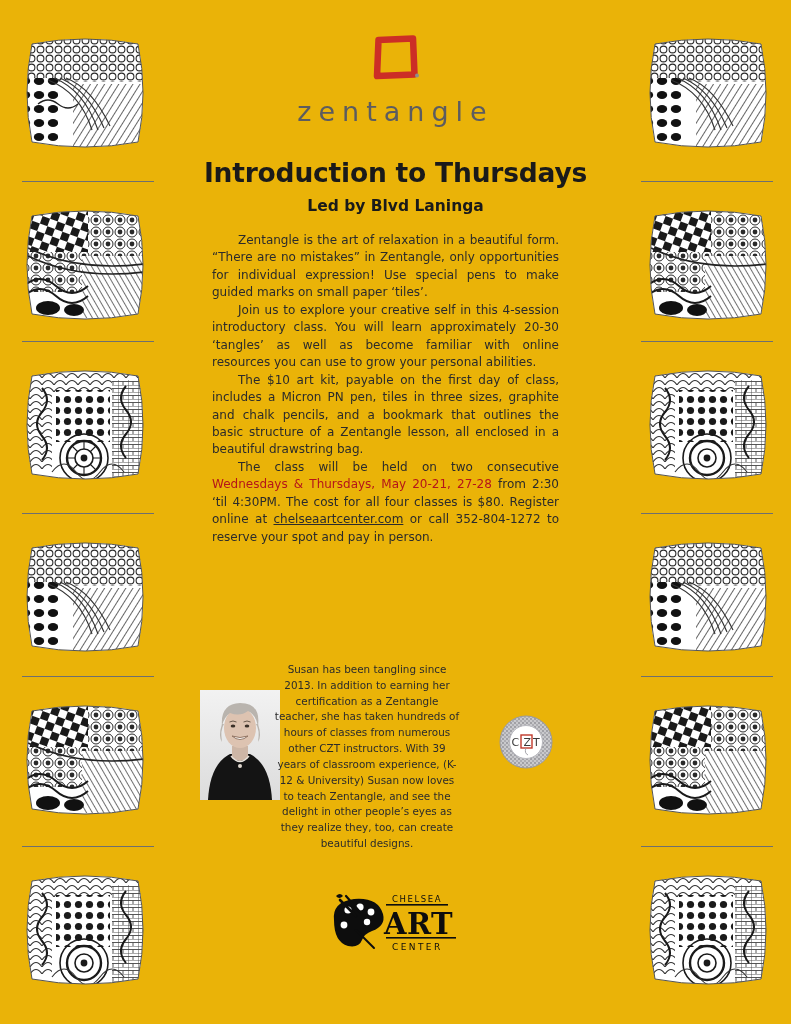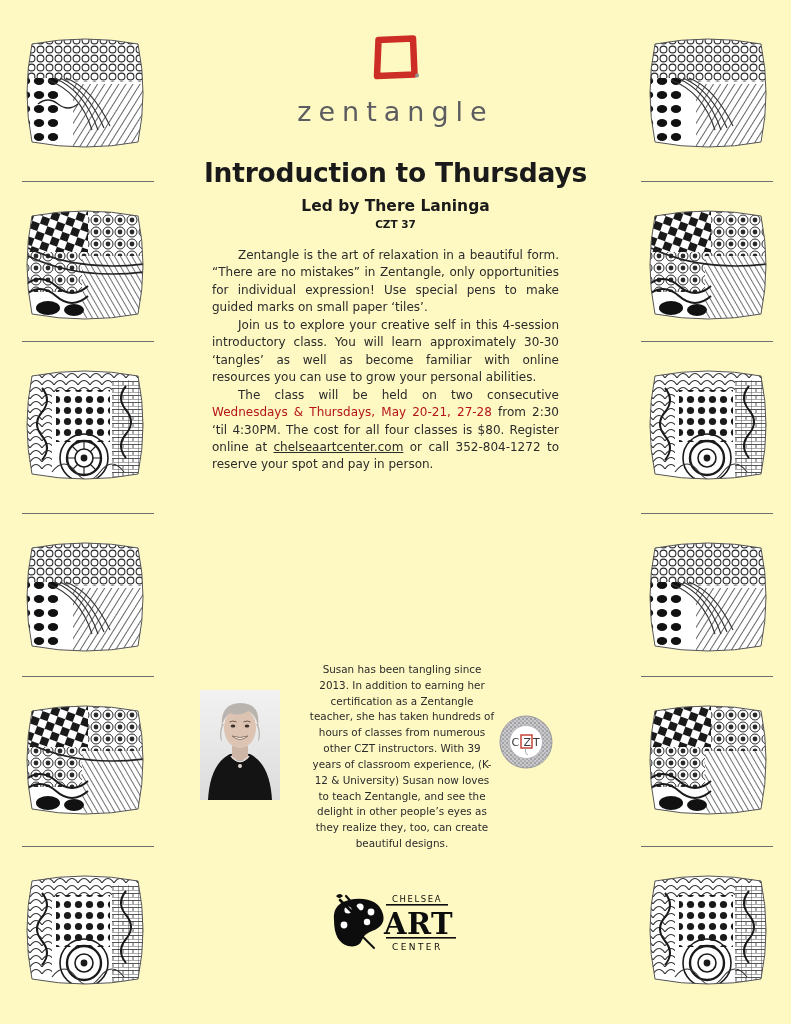--- a/index.html
+++ b/index.html
@@ -8,21 +8,21 @@
     width: 791px;
     height: 1024px;
     background: #ffffff;
     font-family: "DejaVu Sans", "Liberation Sans", sans-serif;
     color: #231f20;
     position: relative;
     overflow: hidden;
   }
 
   
-  .page { position: relative; width: 791px; height: 1024px; background:#fef9c3; }
+  .page { position: relative; width: 791px; height: 1024px; background:#eab308; }
 
   
   .tile-col {
     position: absolute;
     top: 0;
     width: 170px;
     height: 1024px;
   }
   .tile-col.left  { left: 0; }
   .tile-col.right { right: 0; }
@@ -123,21 +123,21 @@
     position: absolute;
     left: 30px;
     top: 28px;
     width: 80px;
     height: 110px;
     overflow: hidden;
   }
   .bio-photo svg { display:block; }
   .bio-text {
     position: absolute;
-    left: 139px;
+    left: 104px;
     top: 0px;
     width: 186px;
     font-size: 10.4px;
     line-height: 1.52;
     text-align: center;
     color: #2b2b2b;
   }
   .czt-seal {
     position: absolute;
     left: 328px;
@@ -473,26 +473,26 @@
       <div class="zen-mark">
         <svg width="48" height="48" viewBox="0 0 48 48" xmlns="http://www.w3.org/2000/svg">
           <path d="M6.5,6 L41,4.5 L42.5,40.5 L5,42 Z" fill="none" stroke="#cc2e26" stroke-width="6.5" stroke-linejoin="round"></path>
           <circle cx="45" cy="41.5" r="2" fill="#8d8d8d"></circle>
         </svg>
       </div>
       <div class="zen-word">zentangle</div>
     </div>
 
     <h1 class="flyer-title">Introduction to Thursdays</h1>
-    <div class="subtitle">Led by There Laninga</div>
-    <div class="czt-line">CZT 37</div>
+    <div class="subtitle">Led by Blvd Laninga</div>
 
     <div class="body-copy">
       <p>Zentangle is the art of relaxation in a beautiful form. “There are no mistakes” in Zentangle, only opportunities for individual expression! Use special pens to make guided marks on small paper ‘tiles’.</p>
-      <p>Join us to explore your creative self in this 4-session introductory class. You will learn approximately 30-30 ‘tangles’ as well as become familiar with online resources you can use to grow your personal abilities.</p>
+      <p>Join us to explore your creative self in this 4-session introductory class. You will learn approximately 20-30 ‘tangles’ as well as become familiar with online resources you can use to grow your personal abilities.</p>
+      <p>The $10 art kit, payable on the first day of class, includes a Micron PN pen, tiles in three sizes, graphite and chalk pencils, and a bookmark that outlines the basic structure of a Zentangle lesson, all enclosed in a beautiful drawstring bag.</p>
       <p><span>The class will be held on two consecutive </span><span class="date-red">Wednesdays &amp; Thursdays, May 20-21,  27-28</span><span> from 2:30 ‘til 4:30PM. The cost for all four classes is $80. Register online at </span><span class="reg-link">chelseaartcenter.com</span><span> or call 352-804-1272 to reserve your spot and pay in person.</span></p>
     </div>
 
     <div class="bio-row">
 
       <div class="bio-photo">
         <svg width="80" height="110" viewBox="0 0 80 110" xmlns="http://www.w3.org/2000/svg">
           <defs>
             <linearGradient id="bgGrad" x1="0" y1="0" x2="0" y2="1">
               <stop offset="0" stop-color="#f2f2f2"></stop>

